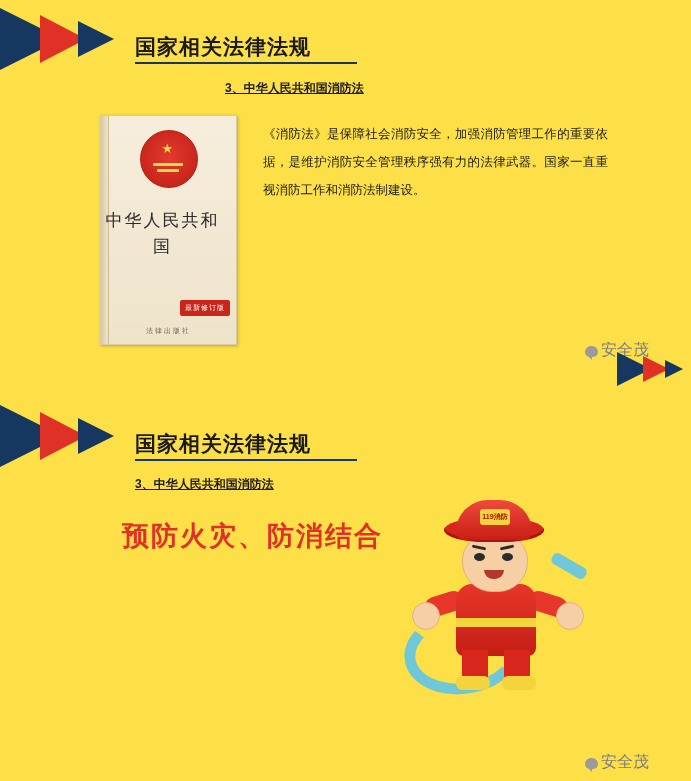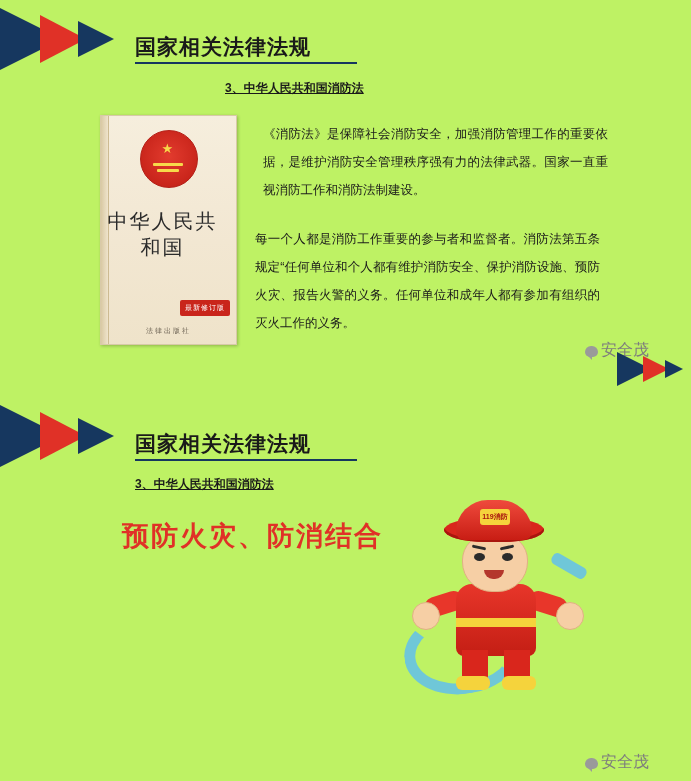--- a/index.html
+++ b/index.html
@@ -10,21 +10,21 @@
   body {
     width: 691px;
     height: 781px;
     font-family: "Liberation Sans", sans-serif;
     position: relative;
     overflow: hidden;
   }
   .slide {
     position: relative;
     width: 691px;
-    background: #bef264;
+    background: #fde047;
     overflow: hidden;
   }
   #slide-1 { height: 390px; }
   #slide-2 { height: 391px; }
 
   
   .arrow-cluster {
     position: absolute;
     left: 0;
     top: 8px;
@@ -137,21 +137,21 @@
     height: 3px;
     background: #f7d94a;
     border-radius: 1px;
   }
   .book-title {
     position: absolute;
     left: 0; right: 12px;
     top: 92px;
     text-align: center;
     font-family: "Liberation Serif", serif;
-    font-size: 20px;
+    font-size: 17px;
     line-height: 26px;
     color: #2b2b2b;
     letter-spacing: 2px;
   }
   .book-badge {
     position: absolute;
     right: 6px;
     bottom: 28px;
     background: #c9251b;
     color: #fff;
@@ -342,21 +342,20 @@
       <div class="emblem-bar2"></div>
     </div>
     <div class="book-title">
       <div>中华人民共和国</div>
     </div>
     <div class="book-badge">最新修订版</div>
     <div class="book-publisher">法律出版社</div>
   </div>
 
   <div class="para" id="para-1">《消防法》是保障社会消防安全，加强消防管理工作的重要依据，是维护消防安全管理秩序强有力的法律武器。国家一直重视消防工作和消防法制建设。</div>
-  <div class="para" id="para-2">每一个人都是消防工作重要的参与者和监督者。消防法第五条规定“任何单位和个人都有维护消防安全、保护消防设施、预防火灾、报告火警的义务。任何单位和成年人都有参加有组织的灭火工作的义务。</div>
 
   <div class="watermark" style="left:585px; top:340px;">
     <span class="wm-icon"></span><span>安全茂</span>
   </div>
 
   <div class="corner-arrows" style="left:617px; top:352px;">
     <div class="ca ca-navy"></div>
     <div class="ca ca-red"></div>
     <div class="ca ca-navy2"></div>
   </div>

